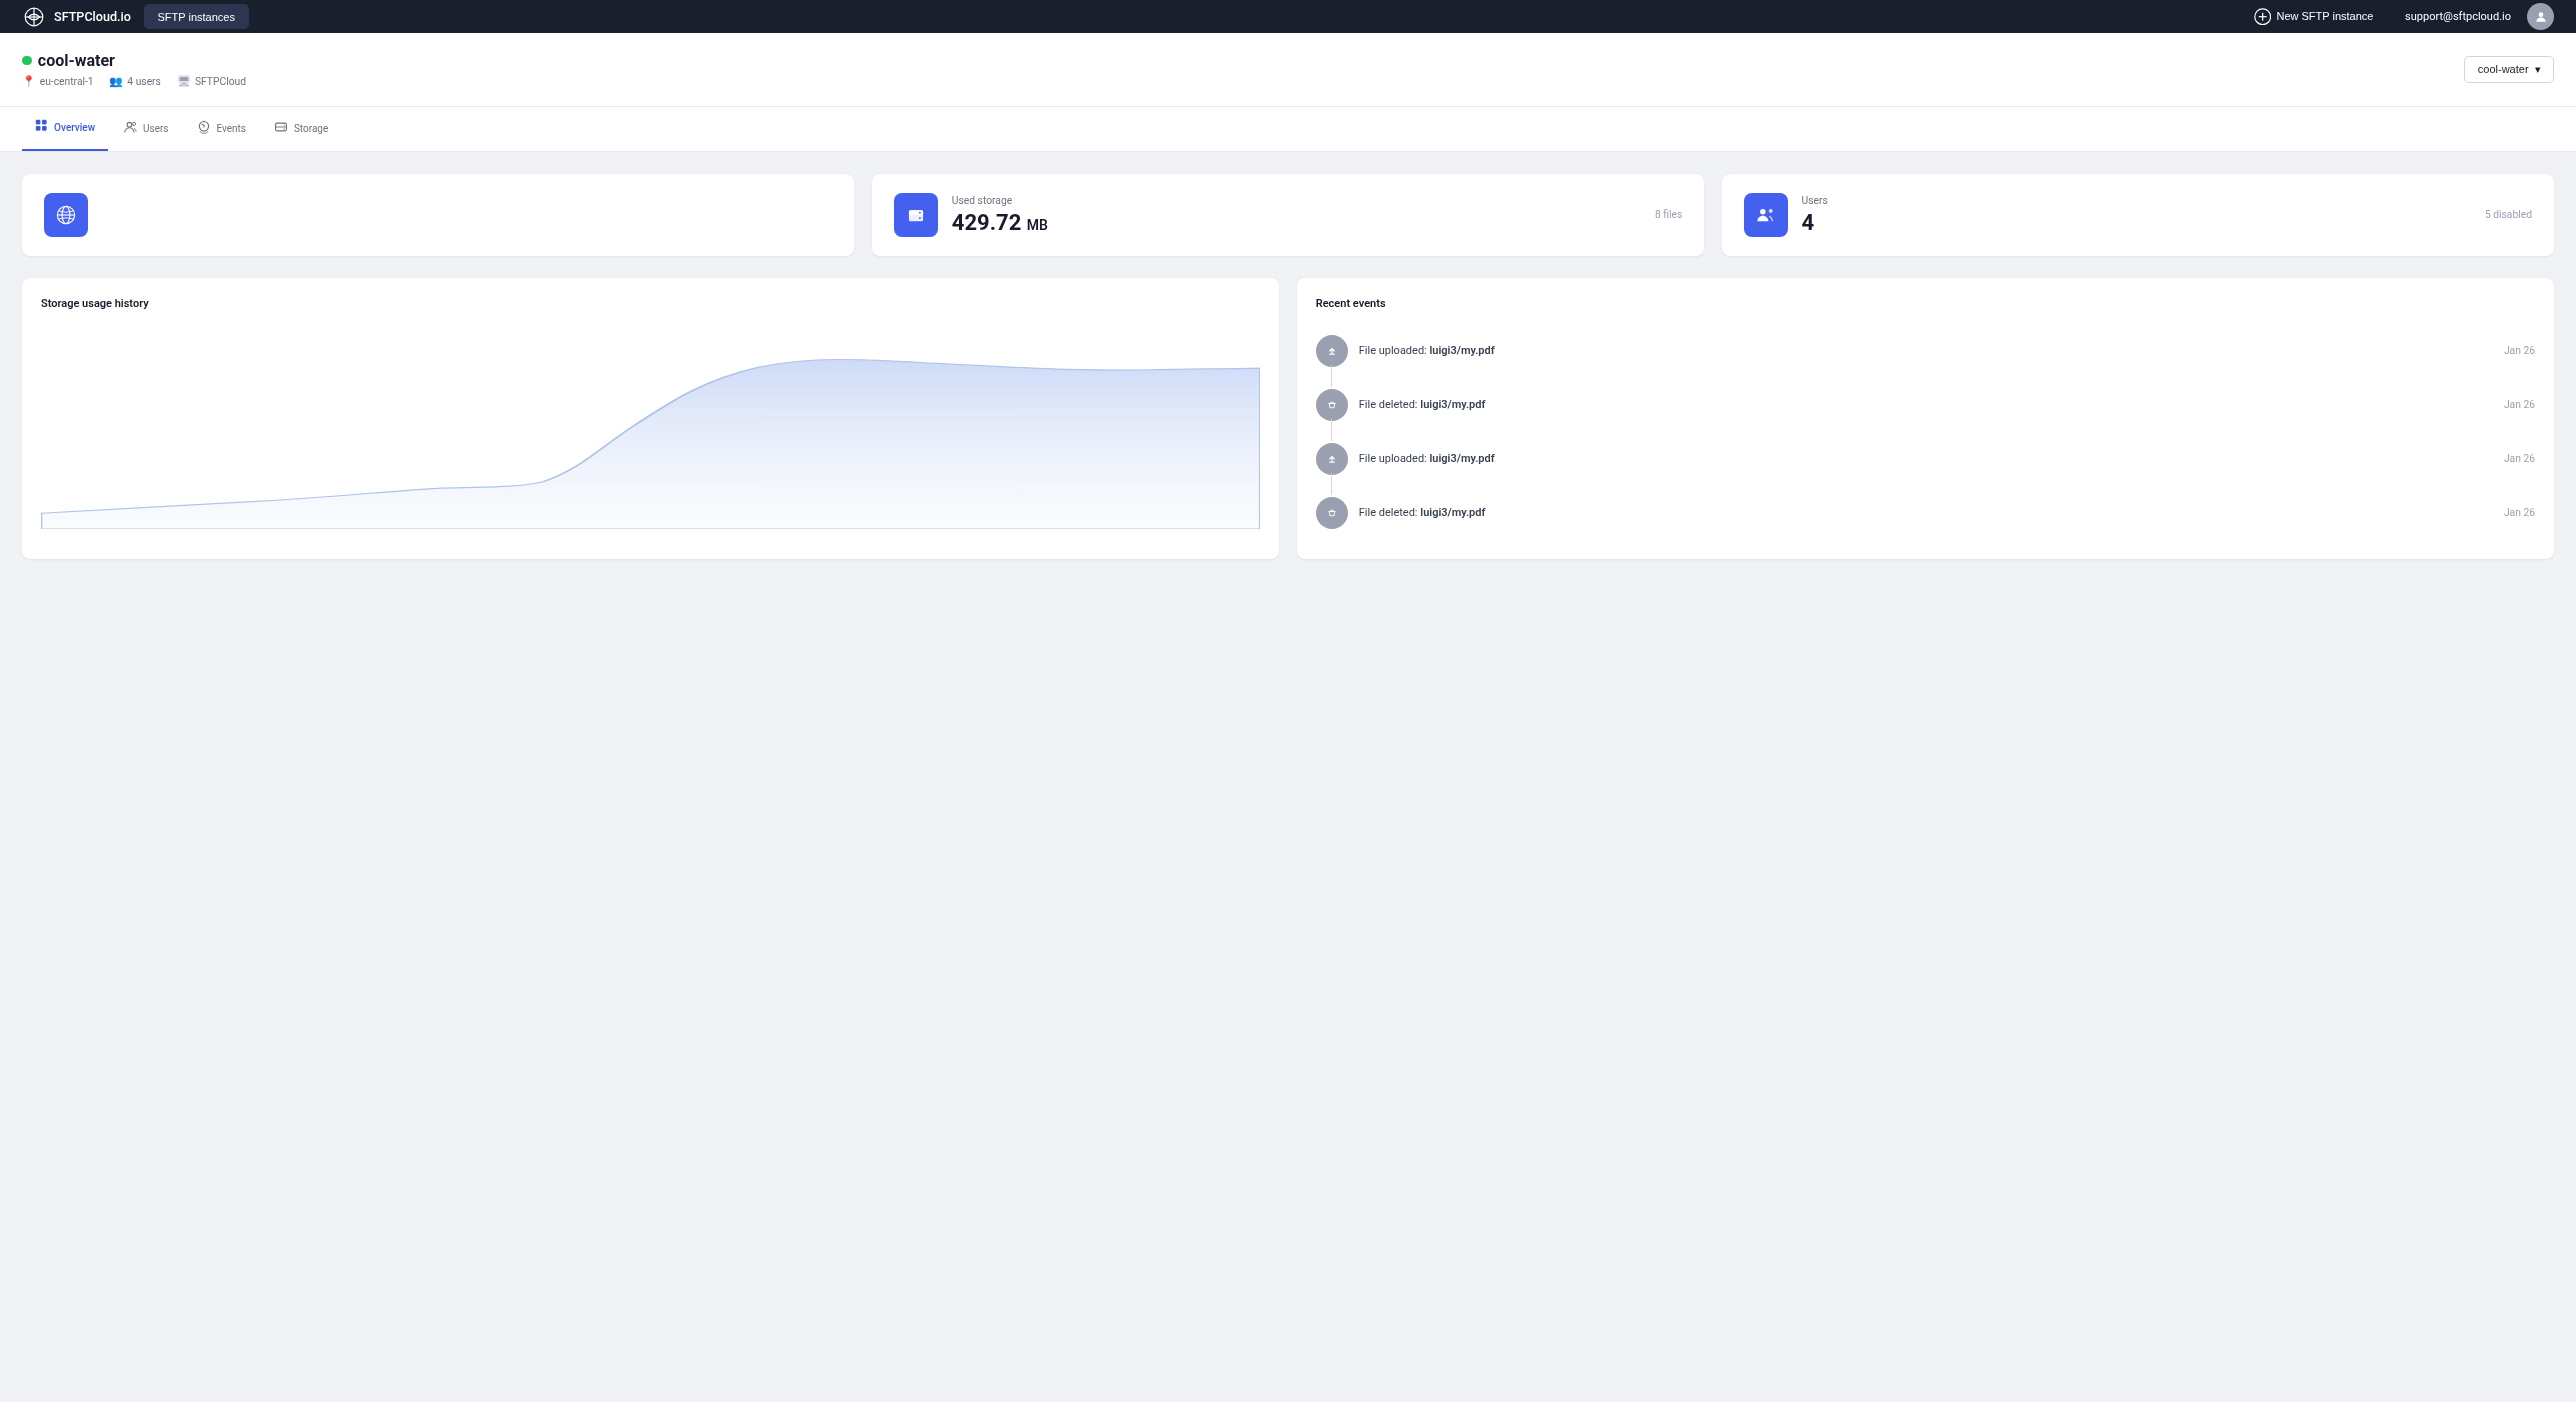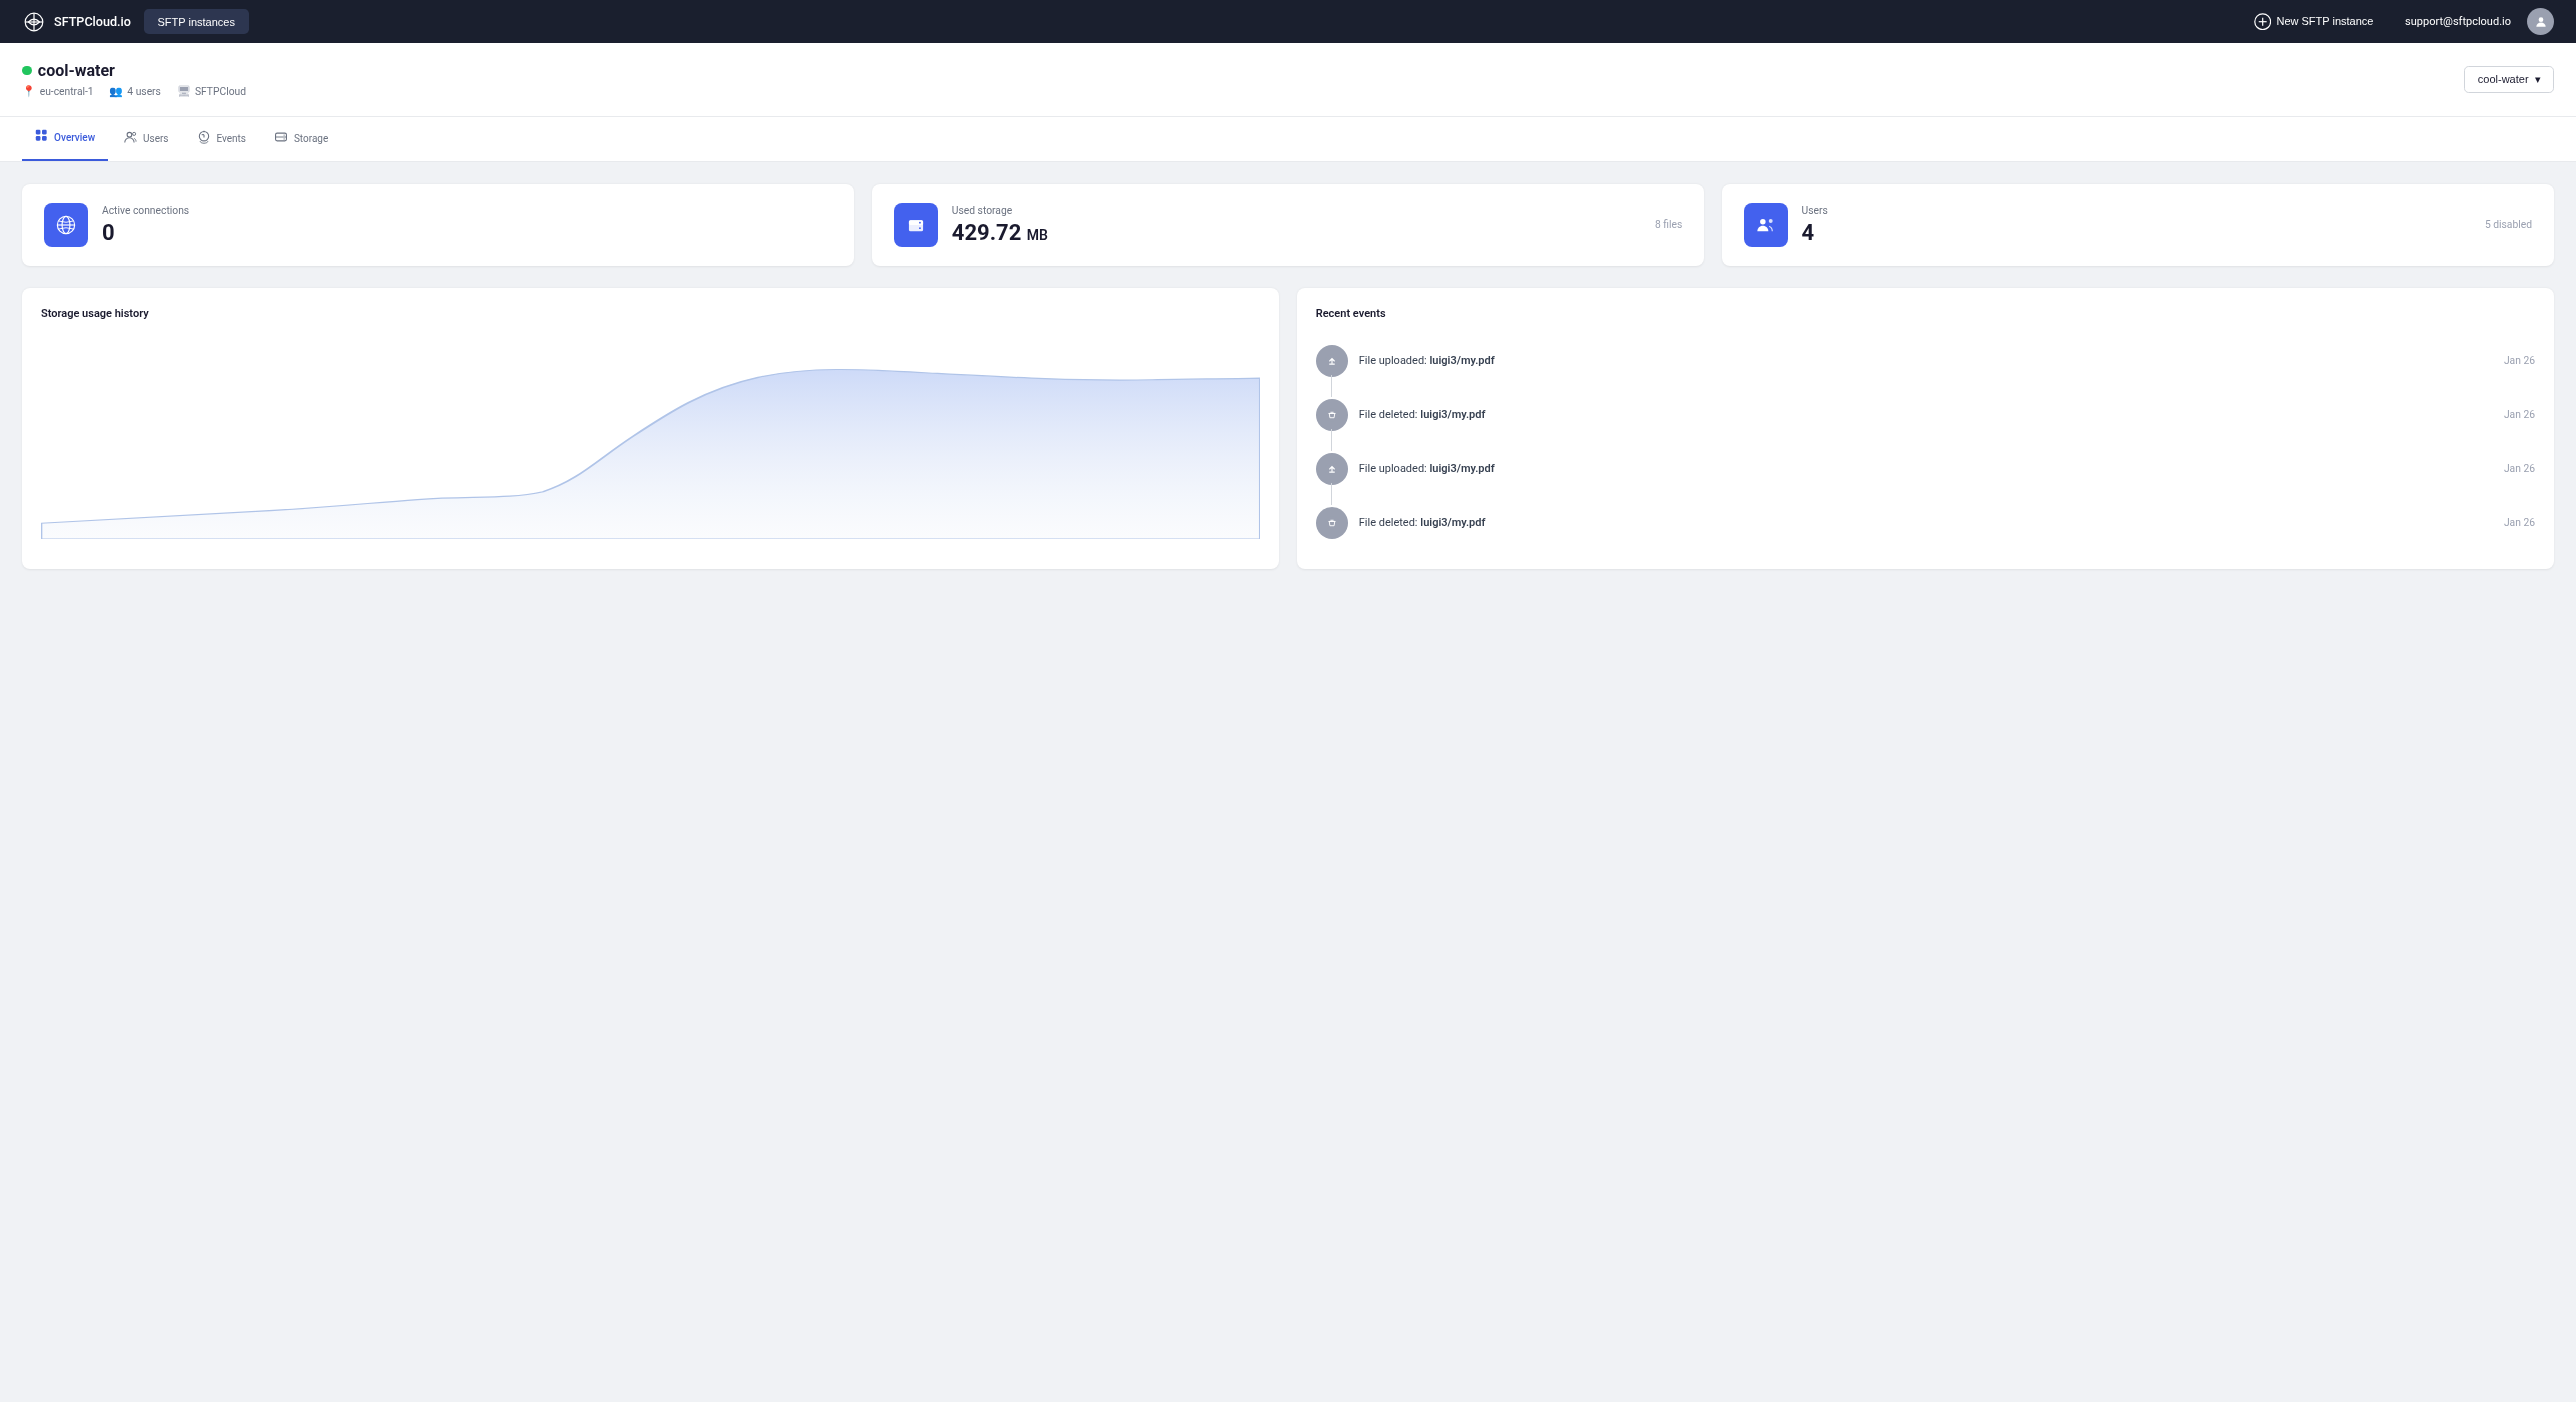--- a/index.html
+++ b/index.html
@@ -4,21 +4,21 @@
   <style>
     * { box-sizing: border-box; margin: 0; padding: 0; }
     body { font-family: -apple-system, BlinkMacSystemFont, 'Segoe UI', Roboto, sans-serif; background: #f0f2f5; color: #1a1a2e; }
 
     
     .header {
       background: #1a1f2e;
       display: flex;
       align-items: center;
       padding: 0 22px;
-      height: 43px;
+      height: 33px;
       gap: 12.6px;
     }
     .header-logo {
       display: flex;
       align-items: center;
       gap: 8px;
       color: #fff;
       font-size: 12.6px;
       font-weight: 500;
     }
@@ -398,24 +398,20 @@
     <div class="stat-card">
       <div class="stat-icon-box">
         <svg viewBox="0 0 28 28" fill="white" xmlns="http://www.w3.org/2000/svg">
           <circle cx="14" cy="14" r="11" stroke="white" stroke-width="1.5" fill="none"></circle>
           <ellipse cx="14" cy="14" rx="5" ry="11" stroke="white" stroke-width="1.5" fill="none"></ellipse>
           <line x1="3" y1="14" x2="25" y2="14" stroke="white" stroke-width="1.5"></line>
           <path d="M5 9 Q14 12 23 9" stroke="white" stroke-width="1.2" fill="none"></path>
           <path d="M5 19 Q14 16 23 19" stroke="white" stroke-width="1.2" fill="none"></path>
         </svg>
       </div>
-      <div class="stat-info">
-        <div class="stat-label">Active connections</div>
-        <div class="stat-value">0</div>
-      </div>
     </div>
 
     <div class="stat-card">
       <div class="stat-icon-box">
         <svg viewBox="0 0 28 28" fill="none" xmlns="http://www.w3.org/2000/svg">
           <rect x="5" y="8" width="18" height="14" rx="2" fill="white" opacity="0.9"></rect>
           <rect x="5" y="8" width="18" height="6" rx="2" fill="white"></rect>
           <circle cx="19" cy="11" r="1.2" fill="#4361ee"></circle>
           <circle cx="19" cy="18" r="1.2" fill="#4361ee"></circle>
         </svg>

